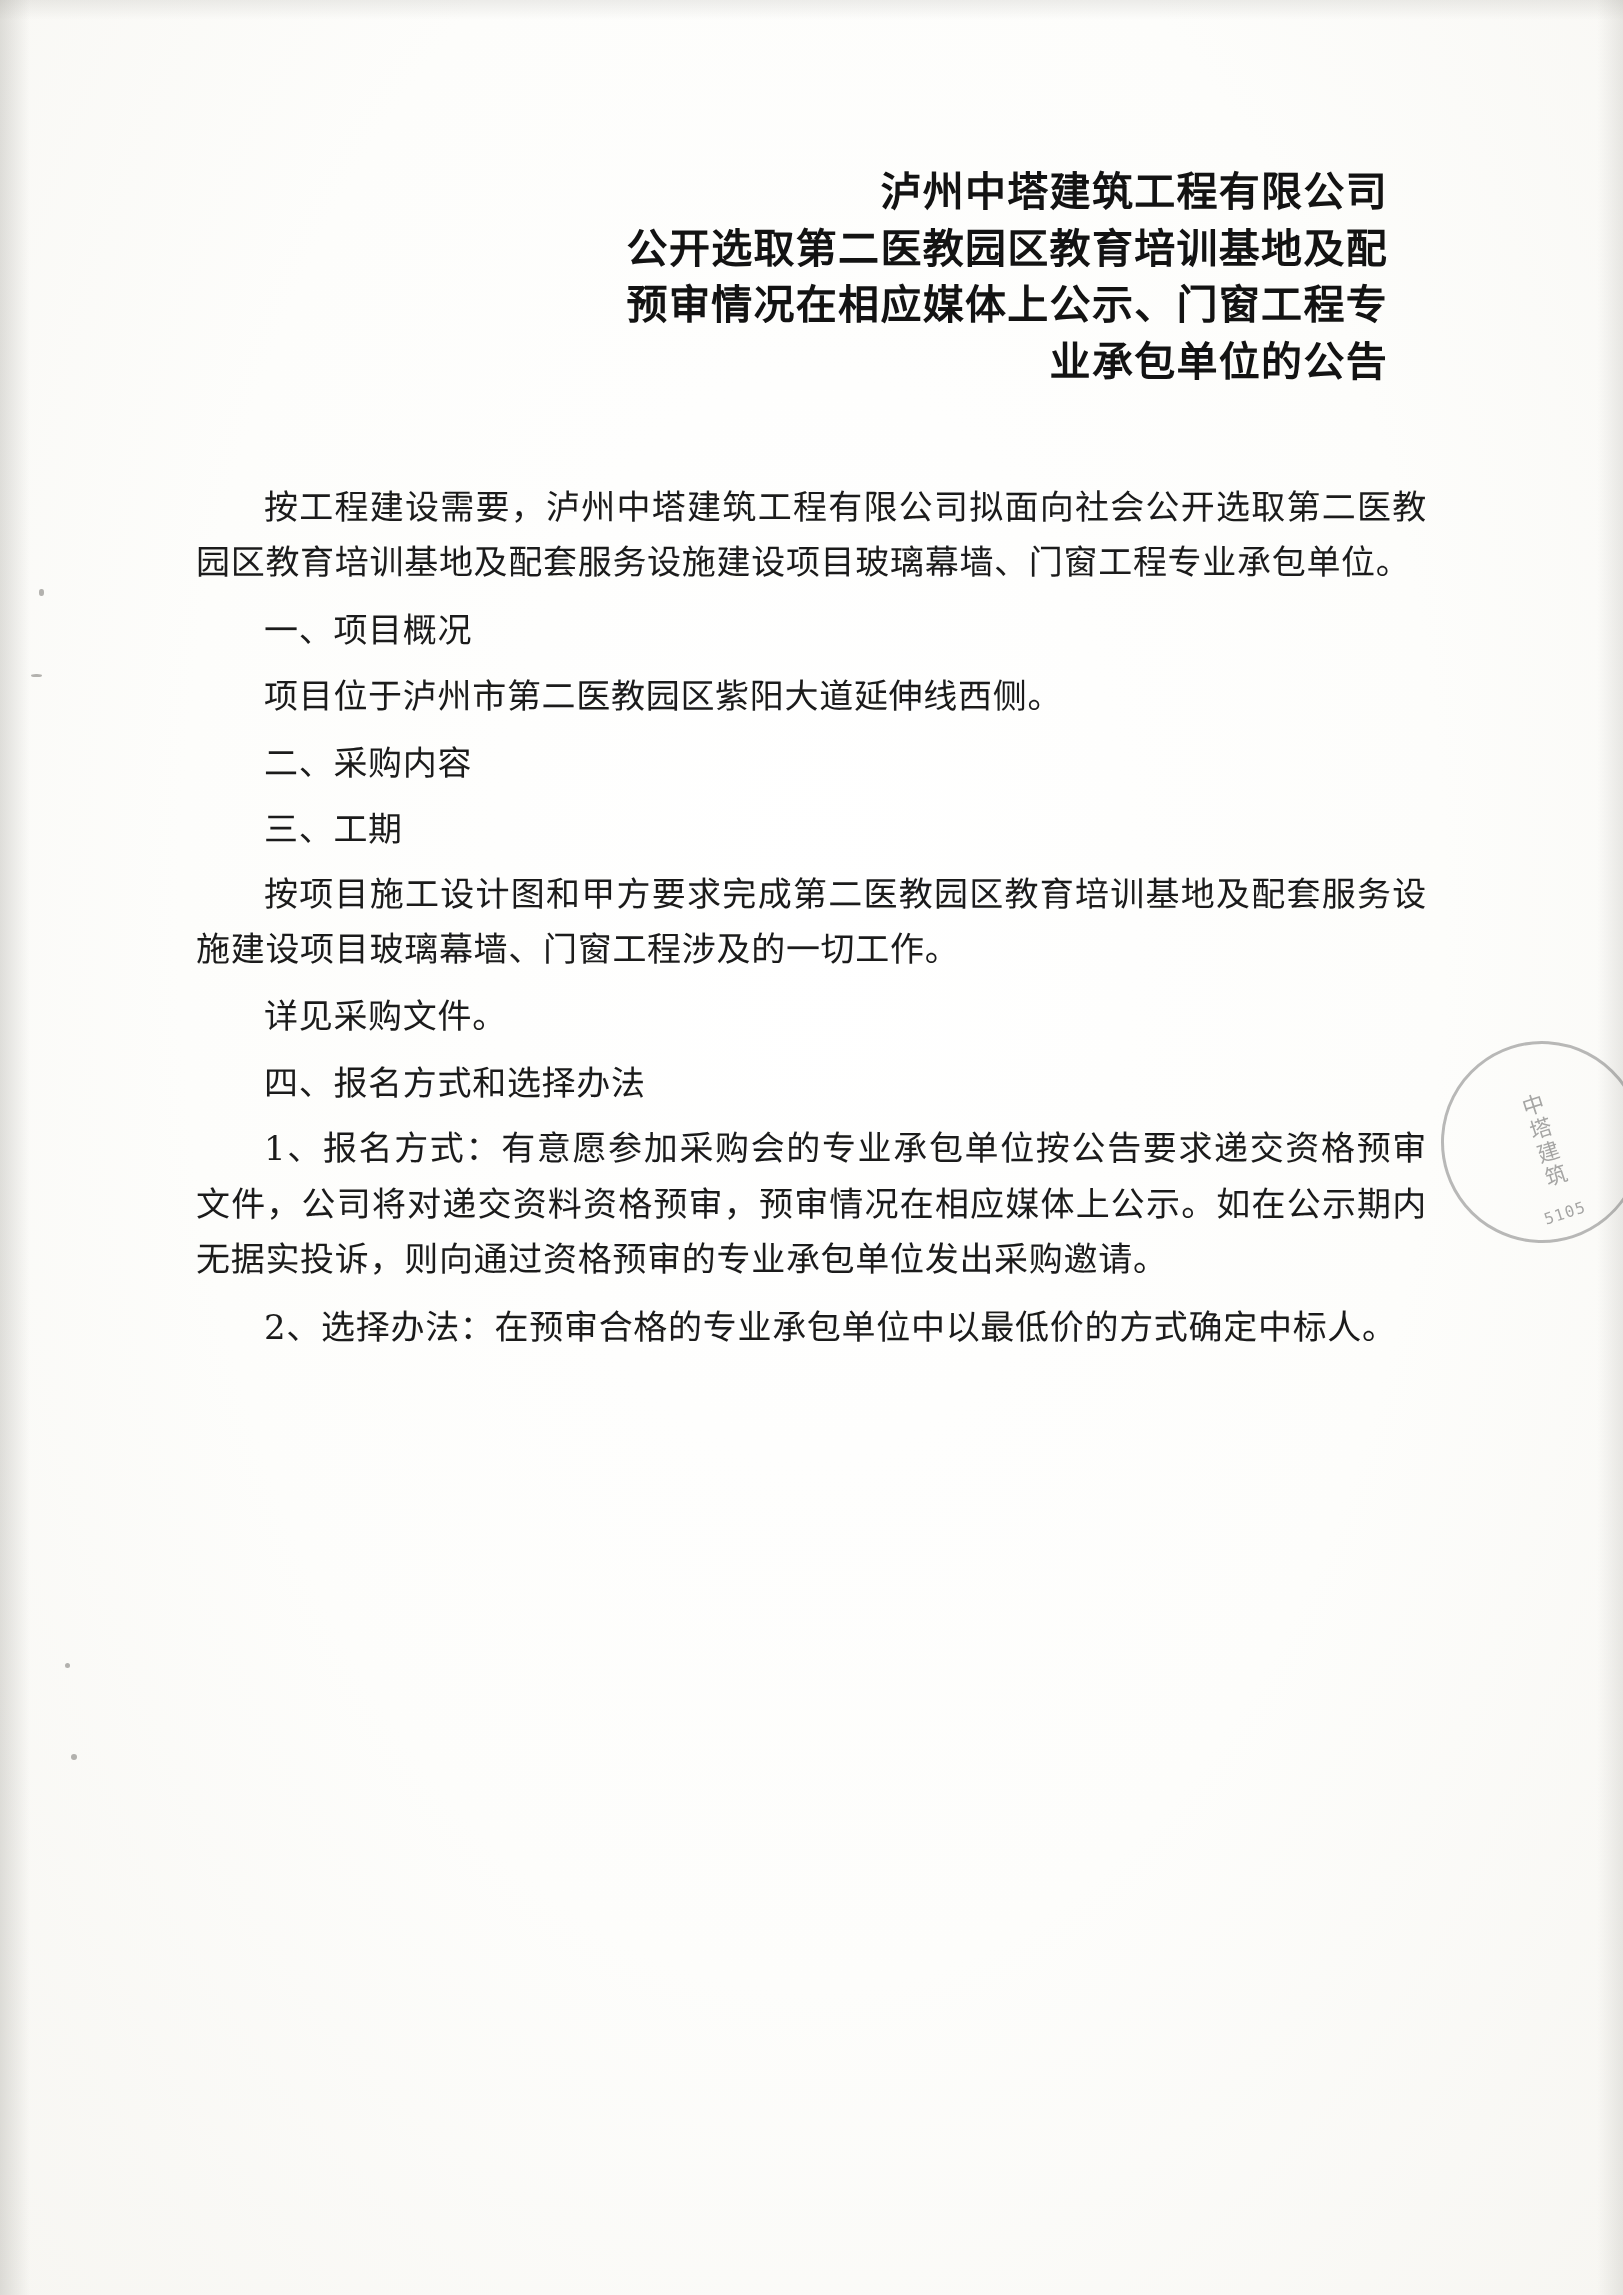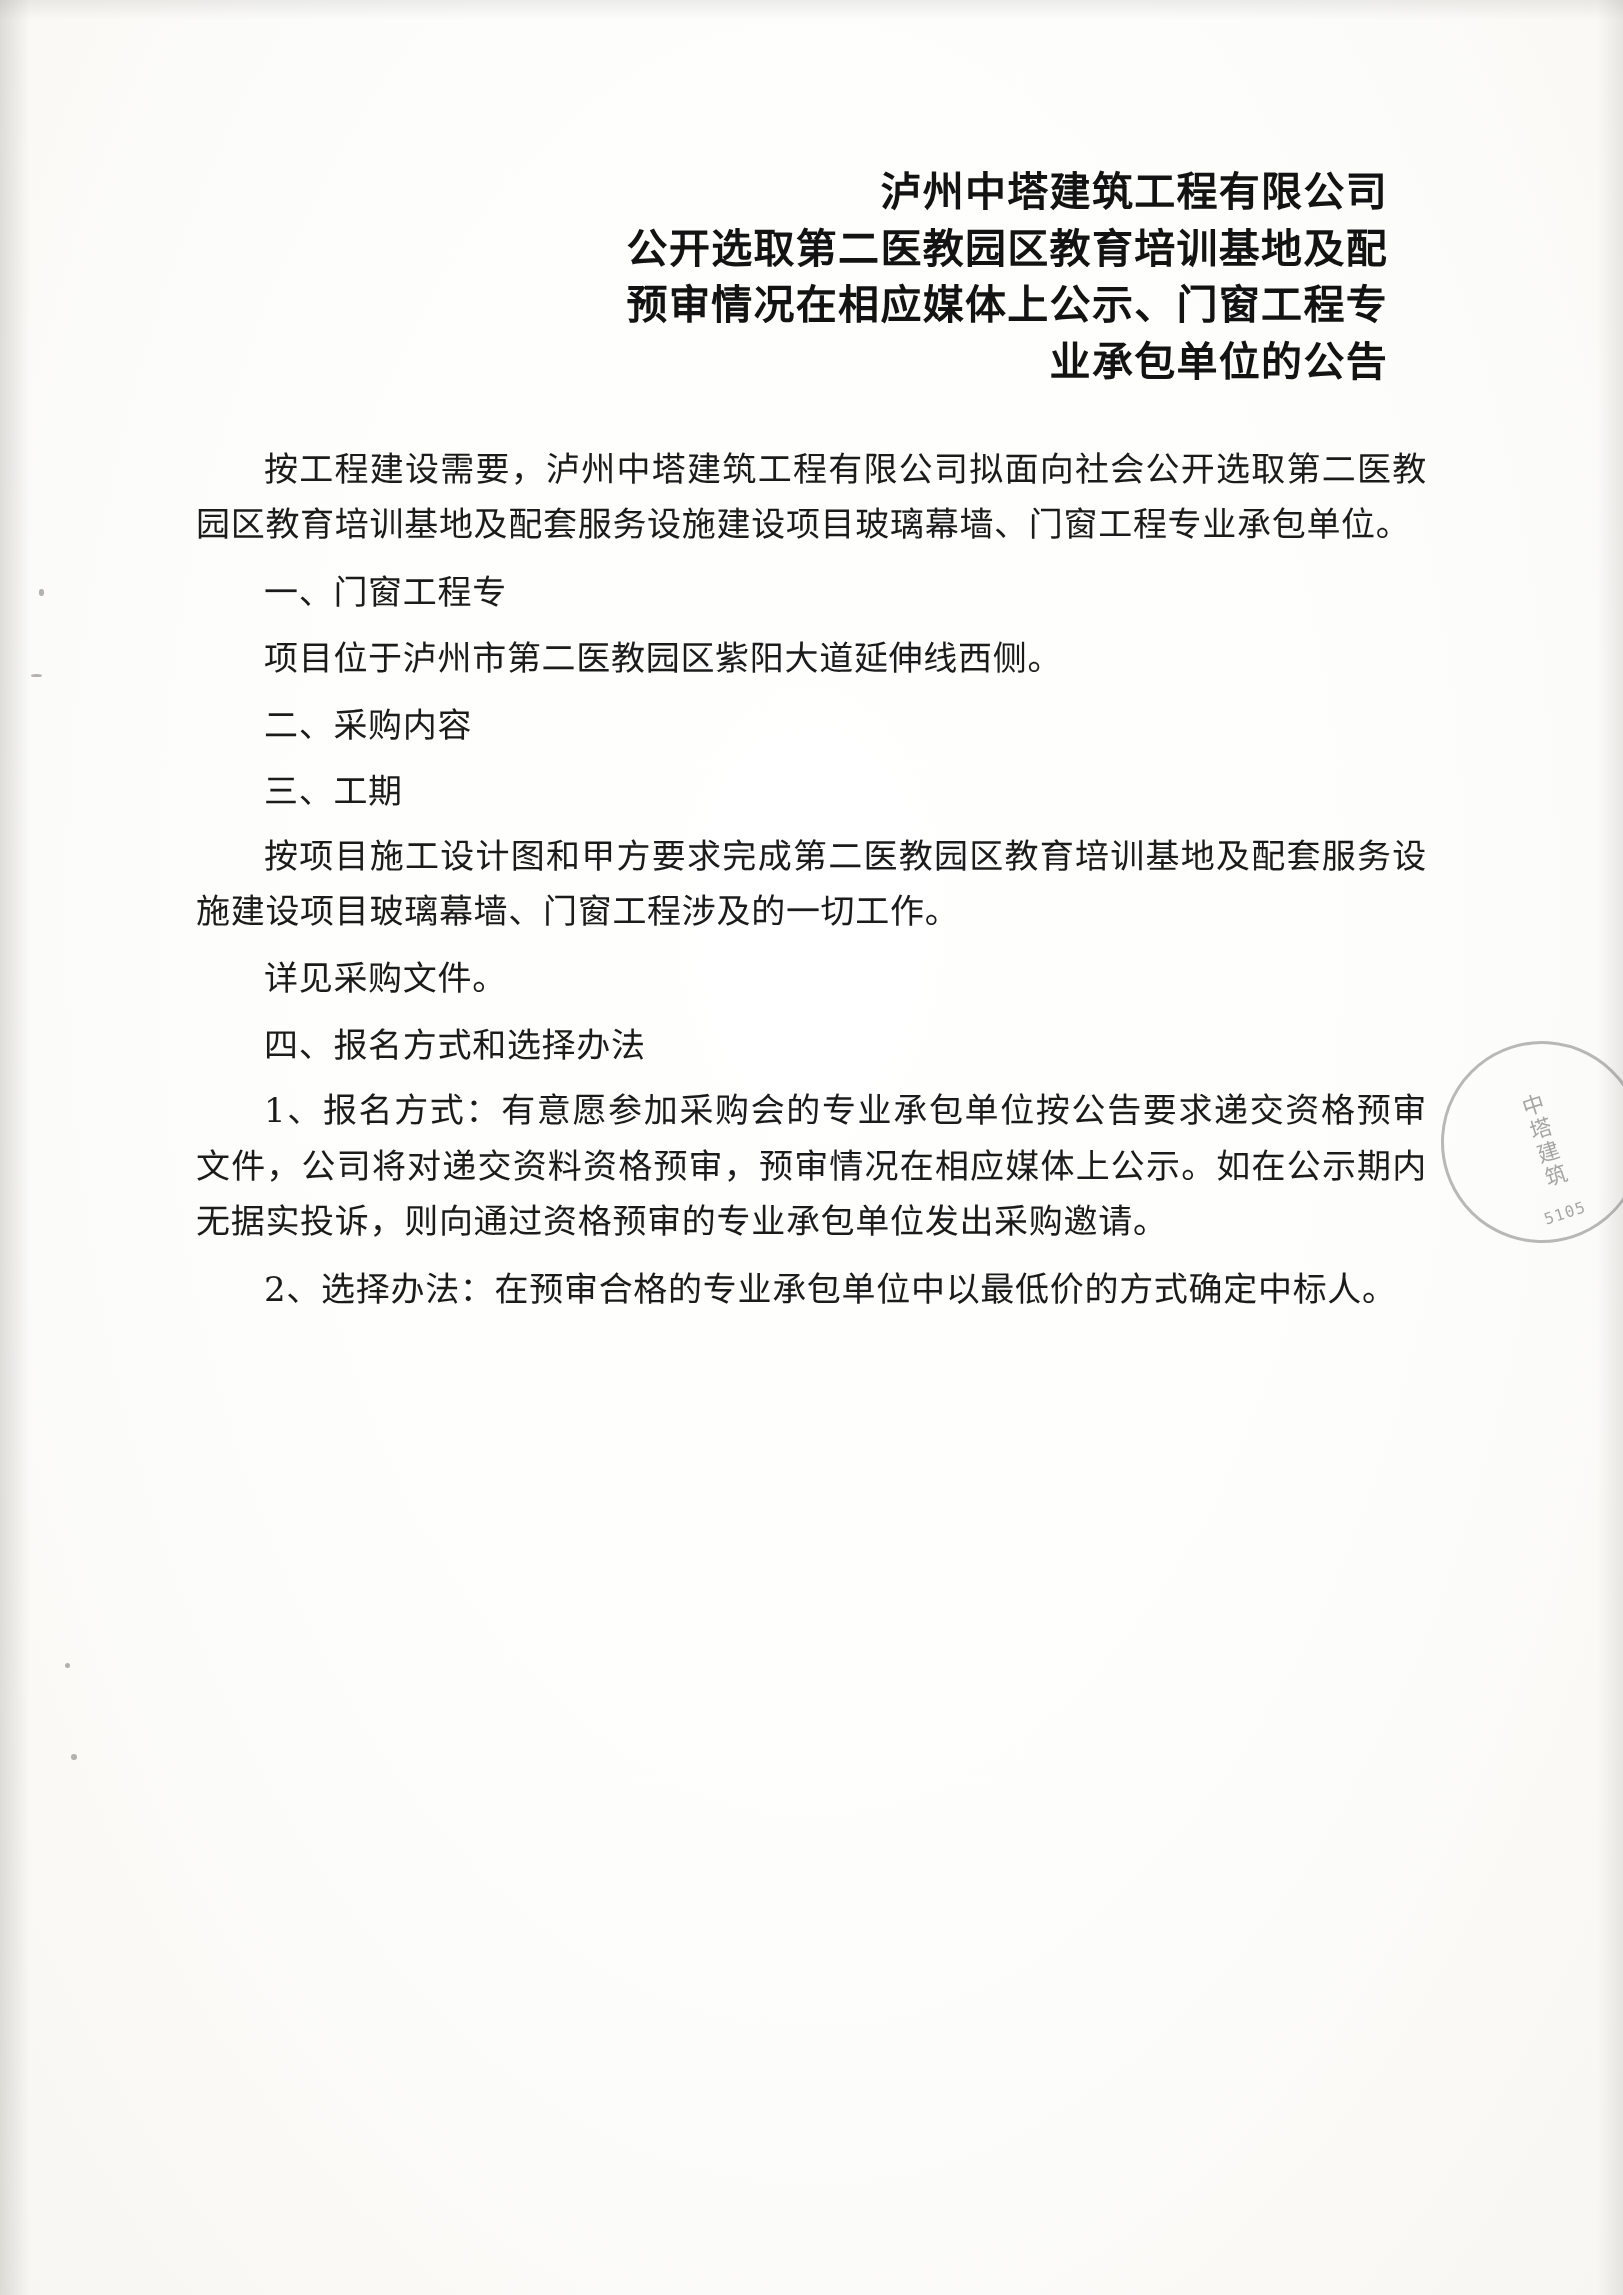--- a/index.html
+++ b/index.html
@@ -66,21 +66,21 @@
     margin: 0 0 0 0;
     padding: 0 39px;
   }
   .doc-title .tline {
     display: block;
     white-space: nowrap;
     text-align: right;
   }
 
   .body-block {
-    margin-top: 52px;
+    margin-top: 90px;
   }
 
   p.para {
     font-size: 34px;
     line-height: 1.62;
     margin: 0 0 13px 0;
     text-align: justify;
     text-justify: inter-ideograph;
     letter-spacing: 0.7px;
     color: #1b1b1b;
@@ -157,21 +157,21 @@
 
     <h1 class="doc-title">
       <span class="tline">泸州中塔建筑工程有限公司</span>
       <span class="tline">公开选取第二医教园区教育培训基地及配</span>
       <span class="tline">预审情况在相应媒体上公示、门窗工程专</span>
       <span class="tline">业承包单位的公告</span>
     </h1>
 
     <div class="body-block">
       <p class="para indent2">按工程建设需要，泸州中塔建筑工程有限公司拟面向社会公开选取第二医教园区教育培训基地及配套服务设施建设项目玻璃幕墙、门窗工程专业承包单位。</p>
-      <p class="para heading">一、门窗工程专</p>
+      <p class="para heading">一、项目概况</p>
       <p class="para indent2 tight">项目位于泸州市第二医教园区紫阳大道延伸线西侧。</p>
       <p class="para heading">二、采购内容</p>
       <p class="para heading">三、工期</p>
       <p class="para indent2 tight">按项目施工设计图和甲方要求完成第二医教园区教育培训基地及配套服务设施建设项目玻璃幕墙、门窗工程涉及的一切工作。</p>
       <p class="para indent2 tight">详见采购文件。</p>
       <p class="para heading">四、报名方式和选择办法</p>
       <p class="para indent2">1、报名方式：有意愿参加采购会的专业承包单位按公告要求递交资格预审文件，公司将对递交资料资格预审，预审情况在相应媒体上公示。如在公示期内无据实投诉，则向通过资格预审的专业承包单位发出采购邀请。</p>
       <p class="para indent2">2、选择办法：在预审合格的专业承包单位中以最低价的方式确定中标人。</p>
     </div>
 

